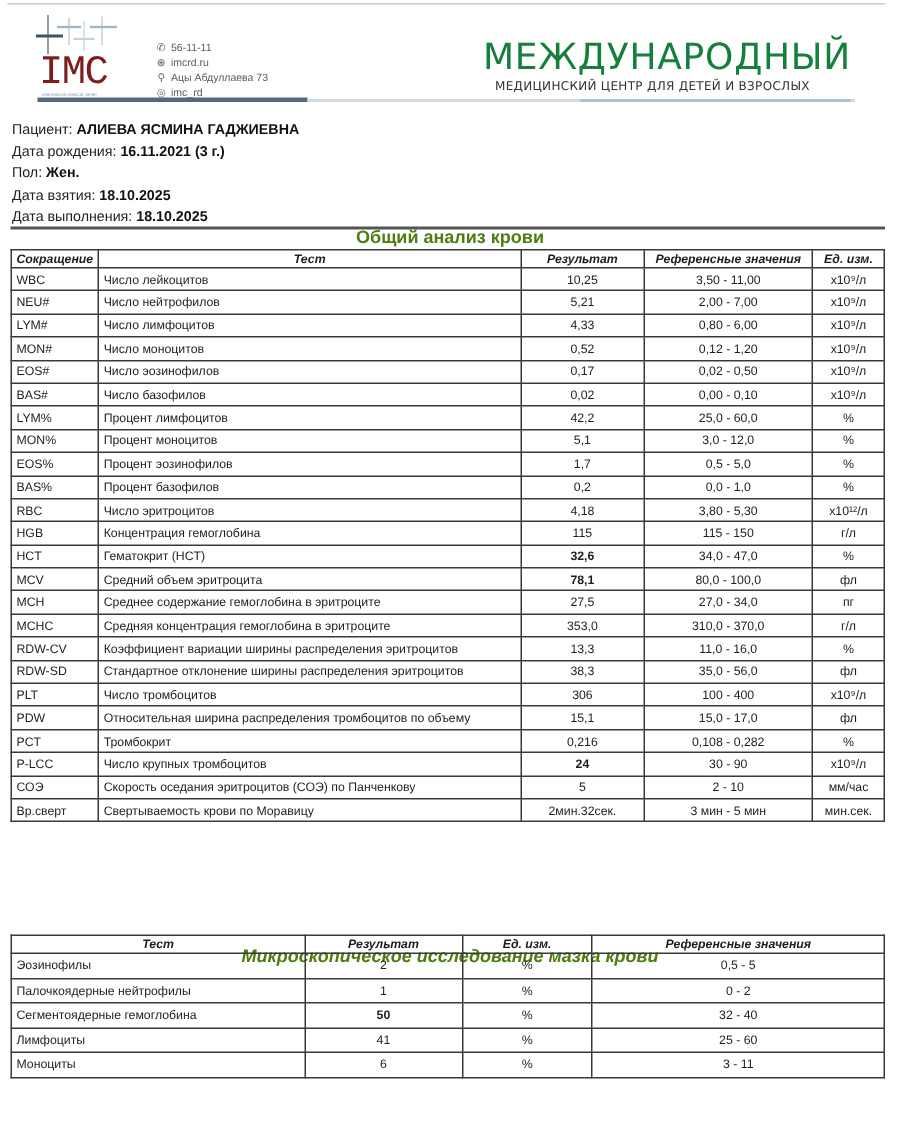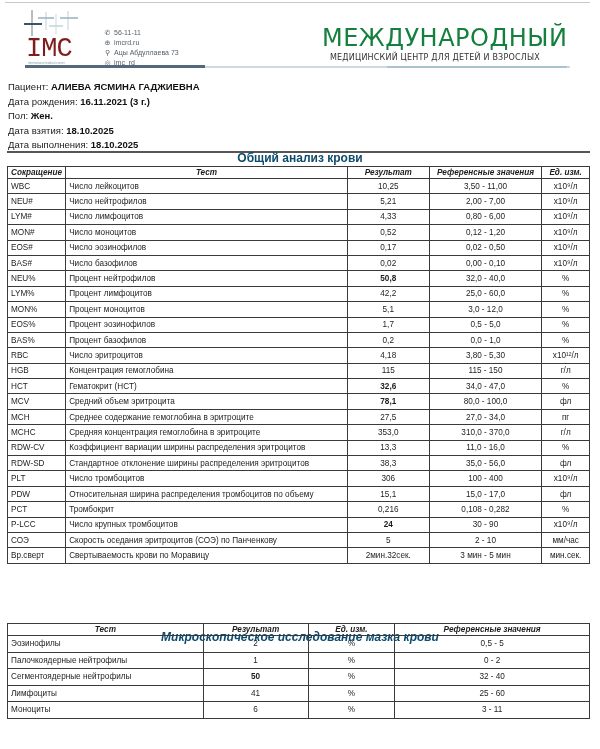--- a/index.html
+++ b/index.html
@@ -24,21 +24,21 @@
   .bar-dark { position: absolute; left: 25px; top: 65px; width: 180px; height: 3px; background: #53687a; }
   .bar-light { position: absolute; left: 205px; top: 66px; width: 365px; height: 2px; background: #cfd9df; }
   .bar-accent { position: absolute; left: 387px; top: 66px; width: 180px; height: 2px; background: #a9c3cf; }
 
   
   .patient { position: absolute; left: 8px; top: 80px; font-size: 9.5px; line-height: 14.5px; color: #222; }
   .patient b { font-weight: bold; color: #111; }
 
   .section-rule { position: absolute; left: 7px; top: 151px; width: 583px; height: 1.5px; background: #555; }
 
-  .sec-title { position: absolute; left: 0; width: 600px; text-align: center; font-weight: bold; font-size: 12px; color: #0c4a6e; }
+  .sec-title { position: absolute; left: 0; width: 600px; text-align: center; font-weight: bold; font-size: 12px; color: #4d7c0f; }
 
   table { border-collapse: collapse; position: absolute; font-size: 8.2px; color: #1d1d1d; }
   table td, table th { border: 1px solid #3a3a3a; height: 15.4px; padding: 0 3px; white-space: nowrap; overflow: hidden; }
   table th { font-style: italic; font-weight: bold; font-size: 8.2px; text-align: center; height: 12px; }
   td.c { text-align: center; }
   td.b { font-weight: bold; }
 
   #cbc { left: 7px; top: 166px; width: 583px; padding-left: 26px; }
   #smear { left: 7px; top: 623px; width: 583px; }
   #smear td, #smear th { height: 16.5px; }
@@ -155,27 +155,20 @@
         <td class="c">x10⁹/л</td>
       </tr>
       <tr>
         <td>BAS#</td>
         <td>Число базофилов</td>
         <td class="c">0,02</td>
         <td class="c">0,00 - 0,10</td>
         <td class="c">x10⁹/л</td>
       </tr>
       <tr>
-        <td>NEU%</td>
-        <td>Процент нейтрофилов</td>
-        <td class="c b">50,8</td>
-        <td class="c">32,0 - 40,0</td>
-        <td class="c">%</td>
-      </tr>
-      <tr>
         <td>LYM%</td>
         <td>Процент лимфоцитов</td>
         <td class="c">42,2</td>
         <td class="c">25,0 - 60,0</td>
         <td class="c">%</td>
       </tr>
       <tr>
         <td>MON%</td>
         <td>Процент моноцитов</td>
         <td class="c">5,1</td>
@@ -320,21 +313,21 @@
         <td class="c">%</td>
         <td class="c">0,5 - 5</td>
       </tr>
       <tr>
         <td>Палочкоядерные нейтрофилы</td>
         <td class="c">1</td>
         <td class="c">%</td>
         <td class="c">0 - 2</td>
       </tr>
       <tr>
-        <td>Сегментоядерные нейтрофилы</td>
+        <td>Сегментоядерные гемоглобина</td>
         <td class="c b">50</td>
         <td class="c">%</td>
         <td class="c">32 - 40</td>
       </tr>
       <tr>
         <td>Лимфоциты</td>
         <td class="c">41</td>
         <td class="c">%</td>
         <td class="c">25 - 60</td>
       </tr>

